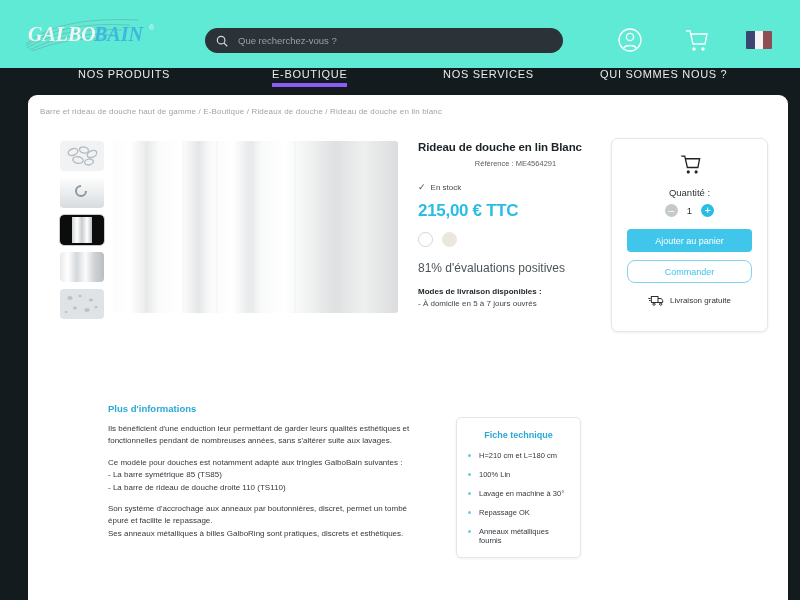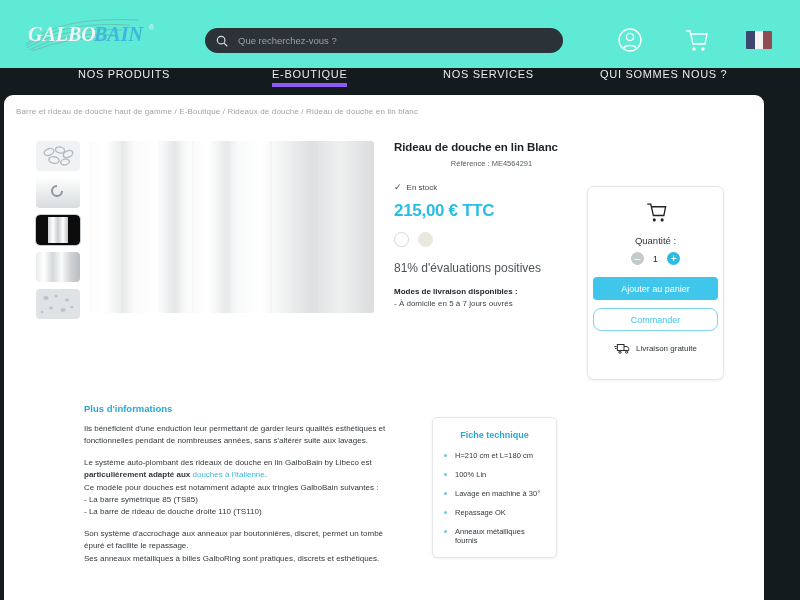--- a/index.html
+++ b/index.html
@@ -77,21 +77,21 @@
   .nav-item.active { border-bottom: 4px solid #8b5cf6; }
   .nav-1 { position: absolute; left: 78px; }
   .nav-2 { position: absolute; left: 272px; }
   .nav-3 { position: absolute; left: 443px; }
   .nav-4 { position: absolute; left: 600px; }
   .navbar { position: relative; height: 32px; }
 
   
   .page-card {
     position: absolute;
-    left: 4px; top: 95px;
+    left: 28px; top: 95px;
     width: 760px; height: 505px;
     background: #ffffff;
     border-radius: 9px 9px 0 0;
     overflow: hidden;
   }
   .breadcrumb {
     font-size: 8px;
     color: #9ea4a9;
     padding: 12px 0 0 12px;
     letter-spacing: 0.15px;
@@ -182,30 +182,29 @@
   .delivery-line {
     font-size: 8px;
     color: #41484d;
     margin-top: 3px;
   }
 
   
   .cart-panel {
     position: absolute;
     left: 583px; top: 22px;
-    width: 137px; height: 194px;
+    width: 157px; height: 194px;
     background: #fff;
     border: 1px solid #e4e7e9;
     border-radius: 7px;
     box-shadow: 0 1px 3px rgba(0,0,0,0.07);
     display: flex;
     flex-direction: column;
     align-items: center;
     padding-top: 11px;
-    margin-top: 48px;
   }
   .cart-big { width: 28px; height: 28px; }
   .qty-label { font-size: 9.5px; color: #2e3538; margin-top: 9px; }
   .qty-row { display: flex; align-items: center; margin-top: 6px; }
   .qty-btn {
     width: 13px; height: 13px;
     border-radius: 50%;
     display: flex;
     align-items: center;
     justify-content: center;
@@ -511,23 +510,20 @@
             <line x1="1.5" y1="9" x2="4" y2="9"></line>
         </svg>
         <span>Livraison gratuite</span>
       </div>
     </div>
   </div>
 
   <div class="desc">
     <h3>Plus d'informations</h3>
     <p>Ils bénéficient d'une enduction leur permettant de garder leurs qualités esthétiques et fonctionnelles pendant de nombreuses années, sans s'altérer suite aux lavages.</p>
-    <p class="tight">
-      <span>Le système auto-plombant des rideaux de douche en lin GalboBain by Libeco est </span><span class="bold">particulièrement adapté aux </span><span class="lnk">douches à l'italienne</span><span>.</span>
-    </p>
     <p class="tight">Ce modèle pour douches est notamment adapté aux tringles GalboBain suivantes :</p>
     <p class="tight lnk">- La barre symétrique 85 (TS85)</p>
     <p class="lnk">- La barre de rideau de douche droite 110 (TS110)</p>
     <p class="tight">Son système d'accrochage aux anneaux par boutonnières, discret, permet un tombé épuré et facilite le repassage.</p>
     <p>Ses anneaux métalliques à billes GalboRing sont pratiques, discrets et esthétiques.</p>
   </div>
 
   <div class="spec">
     <h4>Fiche technique</h4>
     <ul>

